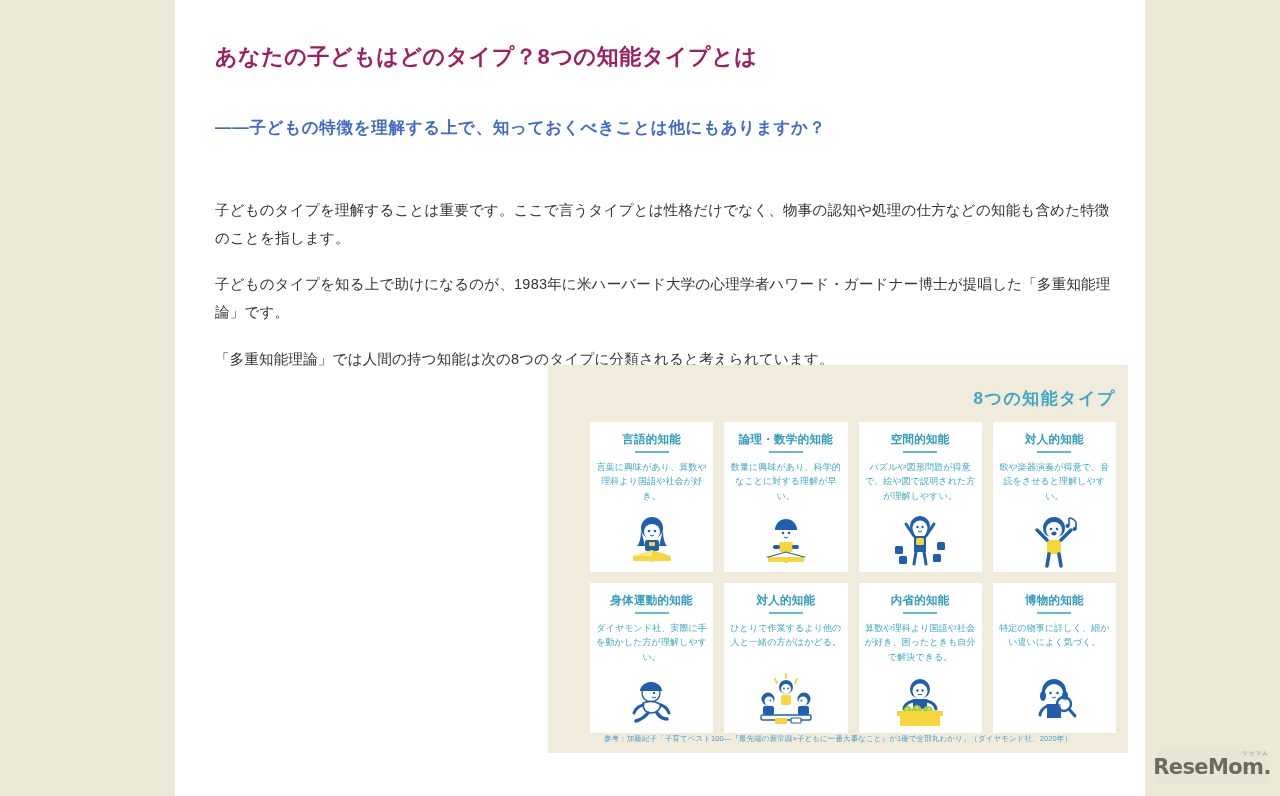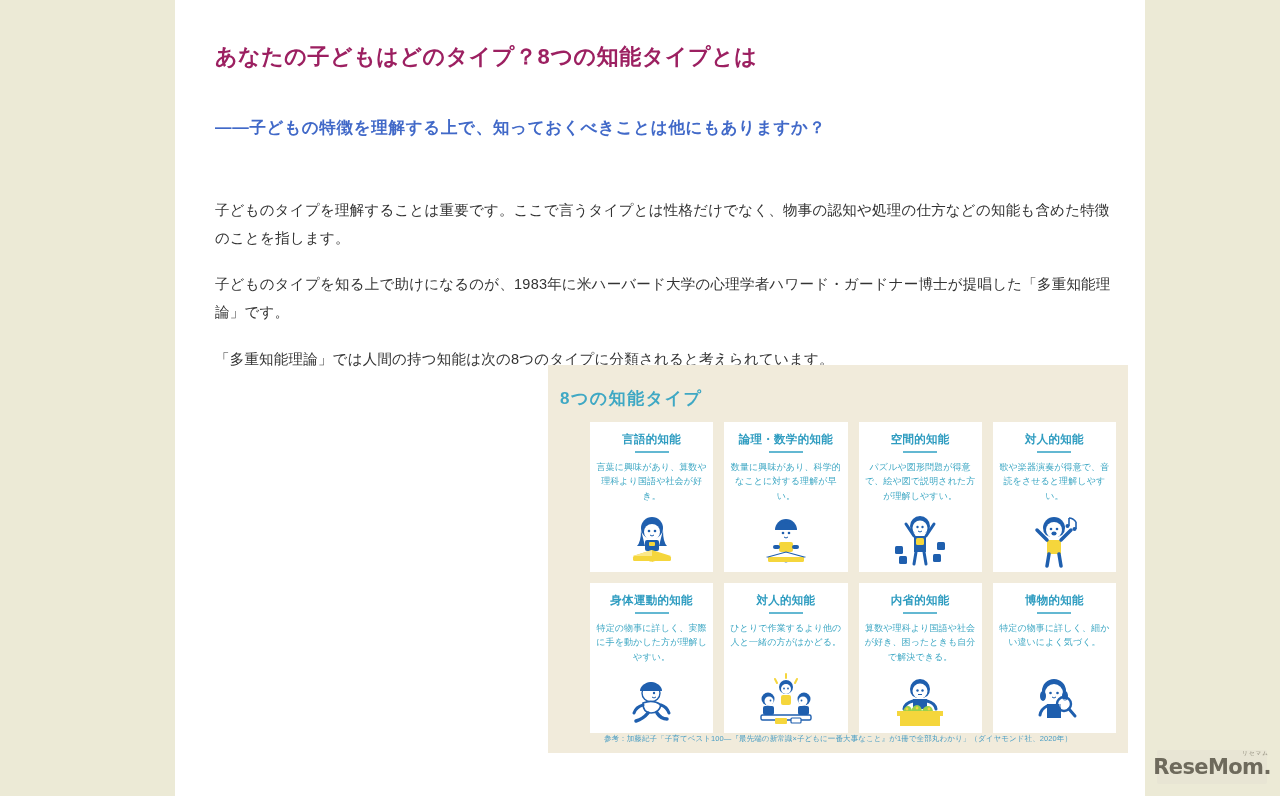--- a/index.html
+++ b/index.html
@@ -65,21 +65,21 @@
     position: absolute;
     left: 373px;
     top: 365px;
     width: 580px;
     height: 388px;
     background: #F1EBDB;
     box-sizing: border-box;
     padding: 10px 12px 6px 12px;
   }
   .infographic-title {
-    text-align: left;
+    text-align: right;
     color: #3FA8C4;
     font-size: 17px;
     font-weight: bold;
     letter-spacing: 1.5px;
     padding: 12px 0 12px 0;
     margin: 0;
   }
   .card-grid {
     display: grid;
     grid-template-columns: repeat(4, 1fr);
@@ -273,21 +273,21 @@
             <circle cx="44.5" cy="14" r="2" fill="#1F5FAE"></circle>
             <path d="M53 10 v7" stroke="#1F5FAE" stroke-width="1.6"></path>
             <circle cx="51.5" cy="17" r="2" fill="#1F5FAE"></circle>
             <path d="M46 6 q4 0 7 4" stroke="#1F5FAE" stroke-width="1.6" fill="none"></path>
           </svg>
         </div>
 
         <div class="type-card">
           <div class="card-title">身体運動的知能</div>
           <div class="card-rule"></div>
-          <div class="card-desc">特定の物事に詳しく、実際に手を動かした方が理解しやすい。</div>
+          <div class="card-desc">ダイヤモンド社、実際に手を動かした方が理解しやすい。</div>
           <svg class="card-illus" viewBox="0 0 62 56">
             <path d="M19 18 a11 9 0 0 1 22 0 z" fill="#1F5FAE"></path>
             <ellipse cx="30" cy="20" rx="9" ry="9" fill="#FFFFFF" stroke="#1F5FAE" stroke-width="1.4"></ellipse>
             <path d="M21 18 a9 9 0 0 1 18 0 z" fill="#1F5FAE"></path>
             <circle cx="33" cy="20" r="1.2" fill="#1F5FAE"></circle>
             <path d="M31 24 q2 2 4 0" stroke="#1F5FAE" stroke-width="1" fill="none"></path>
             <path d="M22 30 q10 -4 18 2 q-2 8 -10 8 q-8 0 -8 -10 z" fill="#FFFFFF" stroke="#1F5FAE" stroke-width="1.6"></path>
             <path d="M40 32 q6 2 8 8" stroke="#1F5FAE" stroke-width="3" fill="none" stroke-linecap="round"></path>
             <path d="M22 32 q-7 2 -9 8" stroke="#1F5FAE" stroke-width="3" fill="none" stroke-linecap="round"></path>
             <path d="M27 40 q-5 6 -12 8" stroke="#1F5FAE" stroke-width="3.5" fill="none" stroke-linecap="round"></path>

